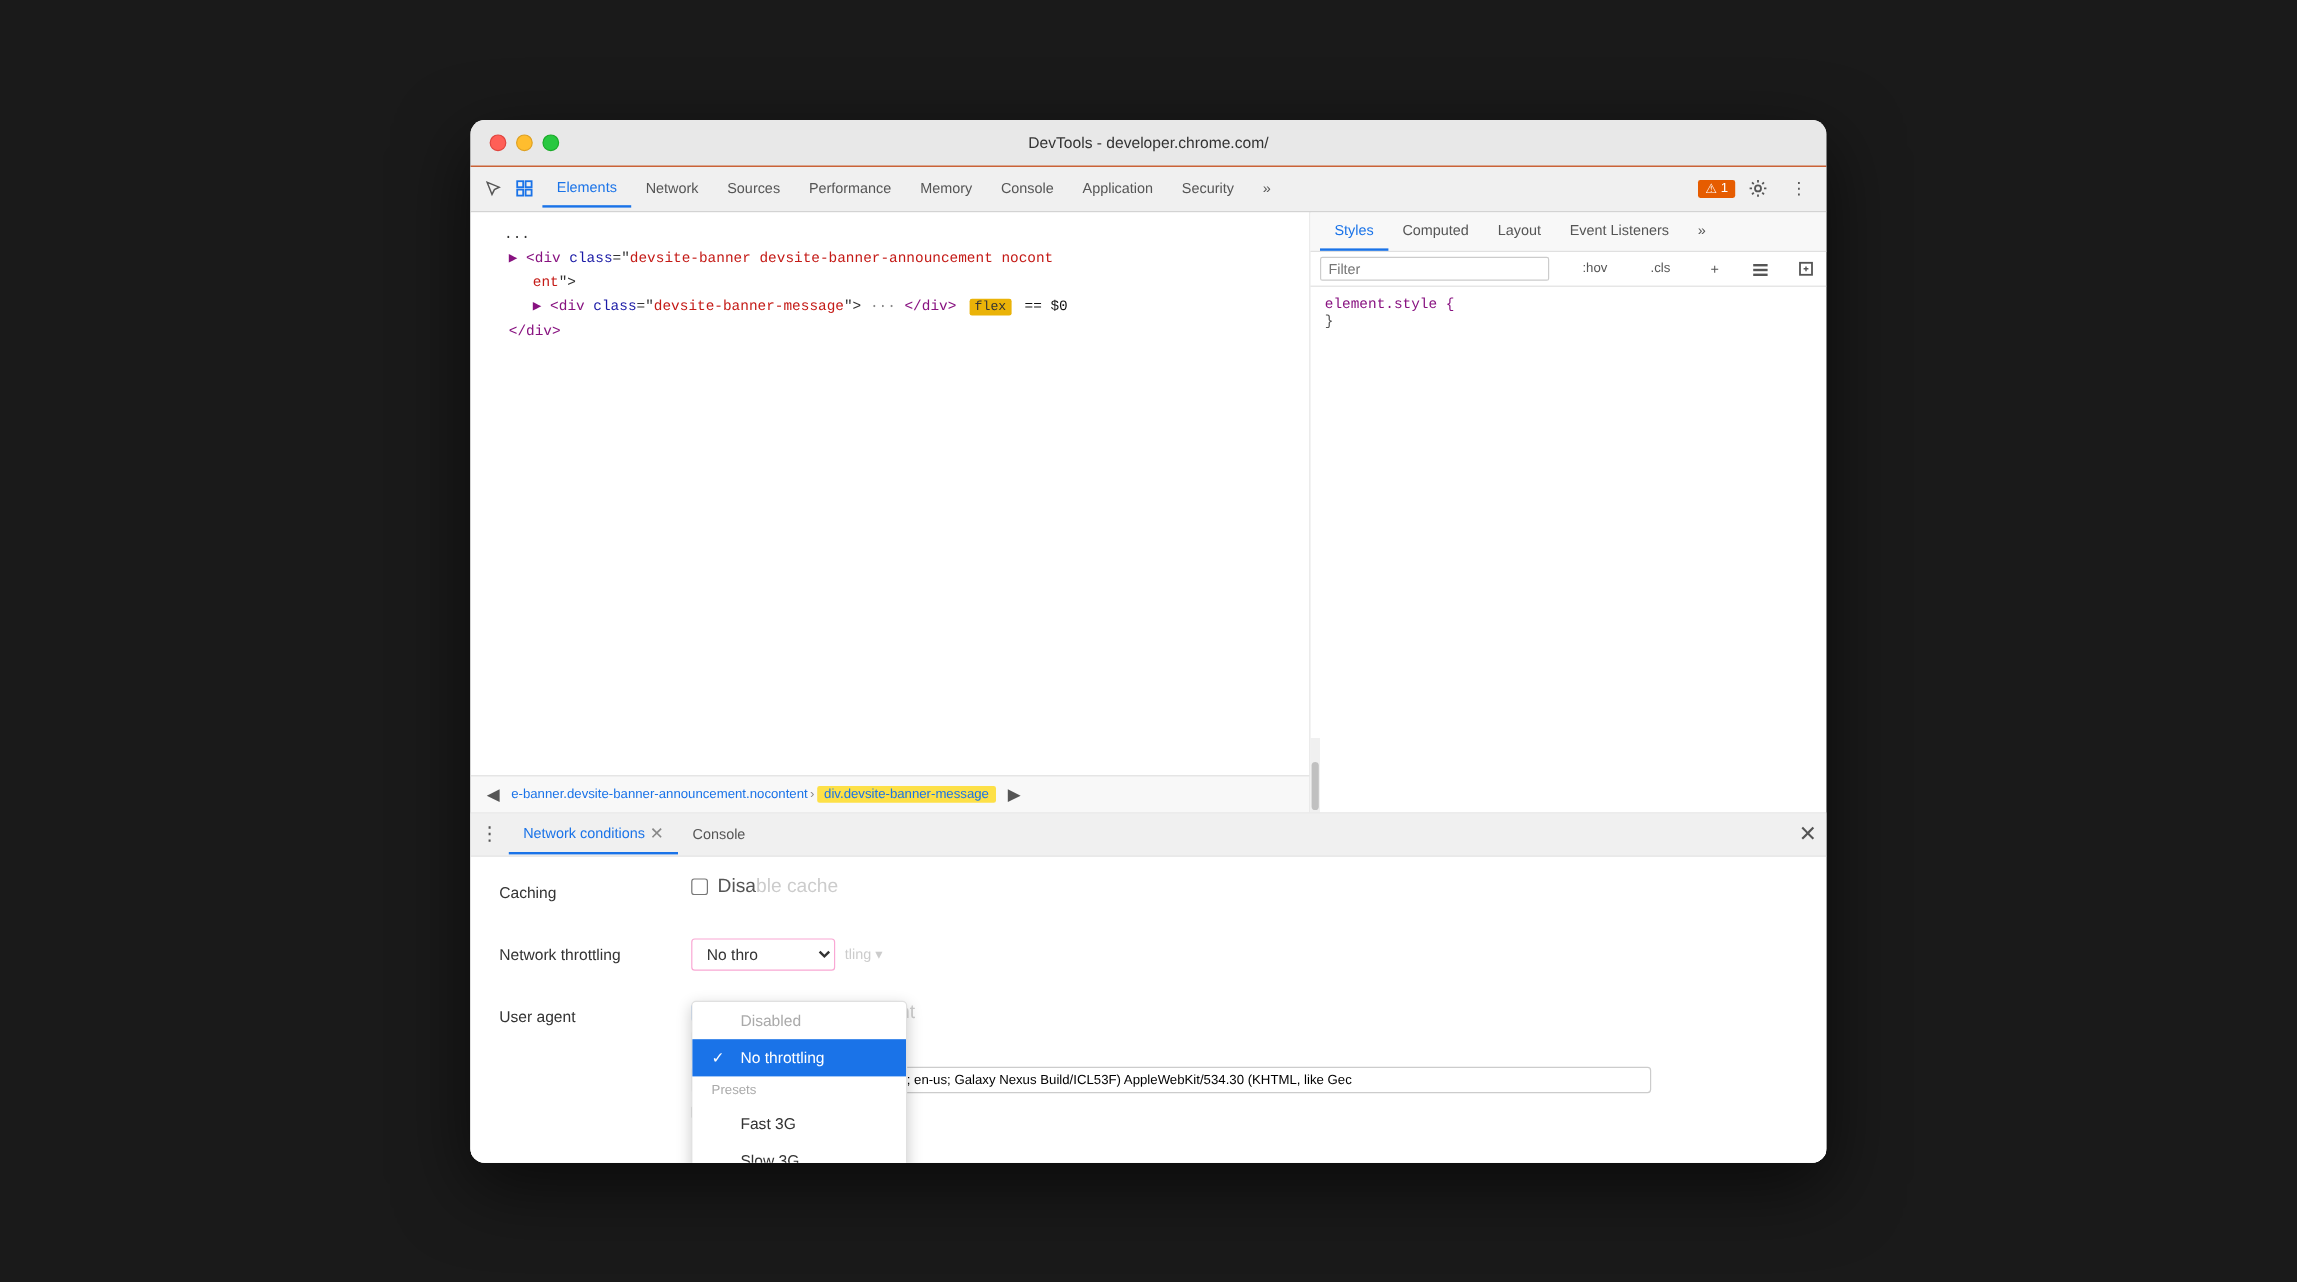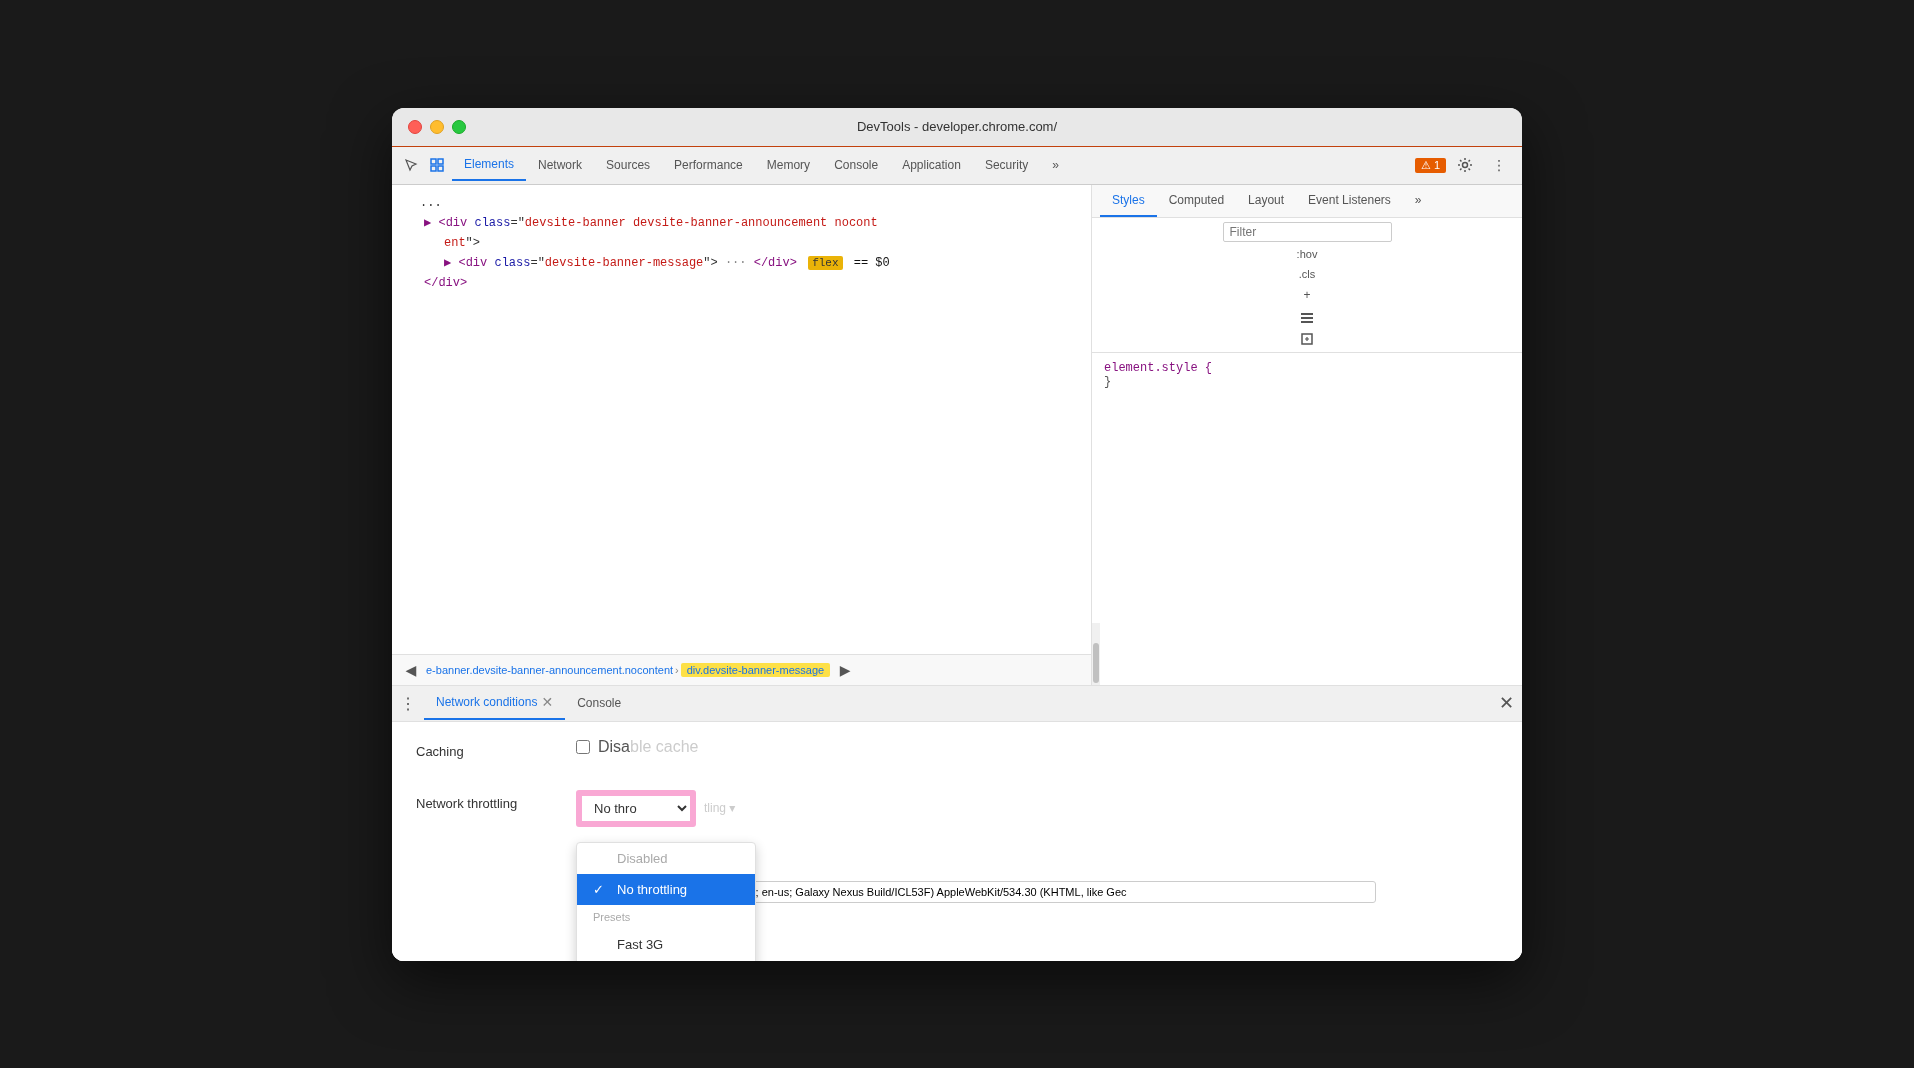--- a/index.html
+++ b/index.html
@@ -174,22 +174,21 @@
     }
     .styles-tab.active {
       color: #1a73e8;
       border-bottom: 2px solid #1a73e8;
     }
     .styles-filter-bar {
       display: flex;
       align-items: center;
       padding: 4px 8px;
       border-bottom: 1px solid #e0e0e0;
-      gap: 4px;
-      flex-direction: column;
+      gap: 20px;
     }
     .styles-filter-input {
       flex: 1;
       border: 1px solid #ccc;
       border-radius: 2px;
       padding: 2px 6px;
       font-size: 12px;
       background: #fff;
     }
     .styles-filter-btn {
@@ -288,21 +287,21 @@
     .nc-checkbox {
       width: 14px;
       height: 14px;
       accent-color: #1a73e8;
     }
     .nc-checkbox-label {
       font-size: 16px;
       color: #555;
     }
     .nc-select {
-      border: 6px solid #f9a8d4;
+      border: 1px solid #f9a8d4;
       border-radius: 3px;
       padding: 4px 8px;
       font-size: 13px;
       min-width: 120px;
       background: #fff;
       color: #333;
       cursor: pointer;
     }
     .nc-select-ua {
       border: 1px solid #ccc;
@@ -565,20 +564,27 @@
             </div>
             <div class="dropdown-item">
               <span class="check"> </span>
               <span>Slow 3G</span>
             </div>
 
           </div>
         </div>
 
         <div class="nc-row" style="flex-direction:column; align-items:flex-start;">
+          <div style="display:flex; align-items:center; gap:0; width:100%;">
+            <div class="nc-label">User agent</div>
+            <div class="nc-control">
+              <input type="checkbox" class="nc-checkbox" checked="" style="">
+              <span class="nc-checkbox-label">Use<span style="color:#ccc"> custom user agent</span></span>
+            </div>
+          </div>
           <div class="ua-row" style="padding-left:160px; margin-top:4px;">
             <select class="nc-select-ua">
               <option>Androi...</option>
             </select>
             <span style="color:#ccc; font-size:12px;"> &nbsp;ky Nexu ▾</span>
           </div>
           <div style="padding-left:160px; margin-top:4px; width:100%;">
             <input type="text" class="nc-text-input" value="Mozilla/5.0 (Linux; U; Android 4.0.2; en-us; Galaxy Nexus Build/ICL53F) AppleWebKit/534.30 (KHTML, like Gec" style="">
           </div>
           <div style="padding-left:160px; margin-top:8px; display:flex; align-items:center; gap:4px;">

